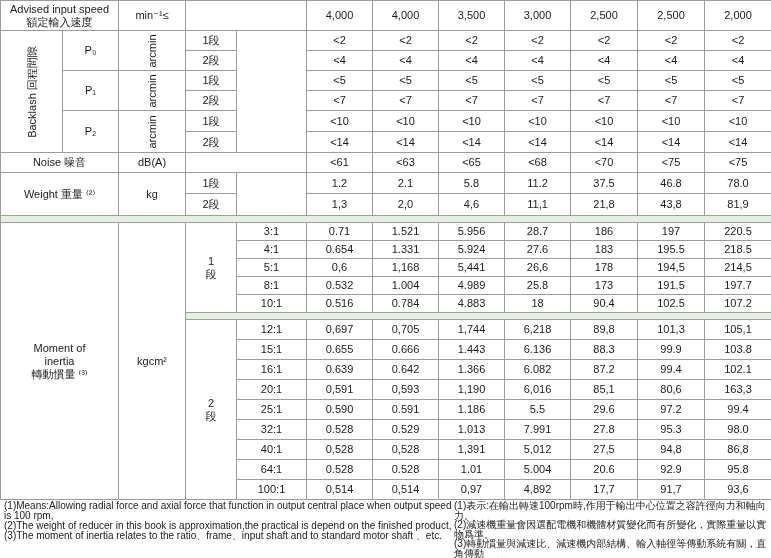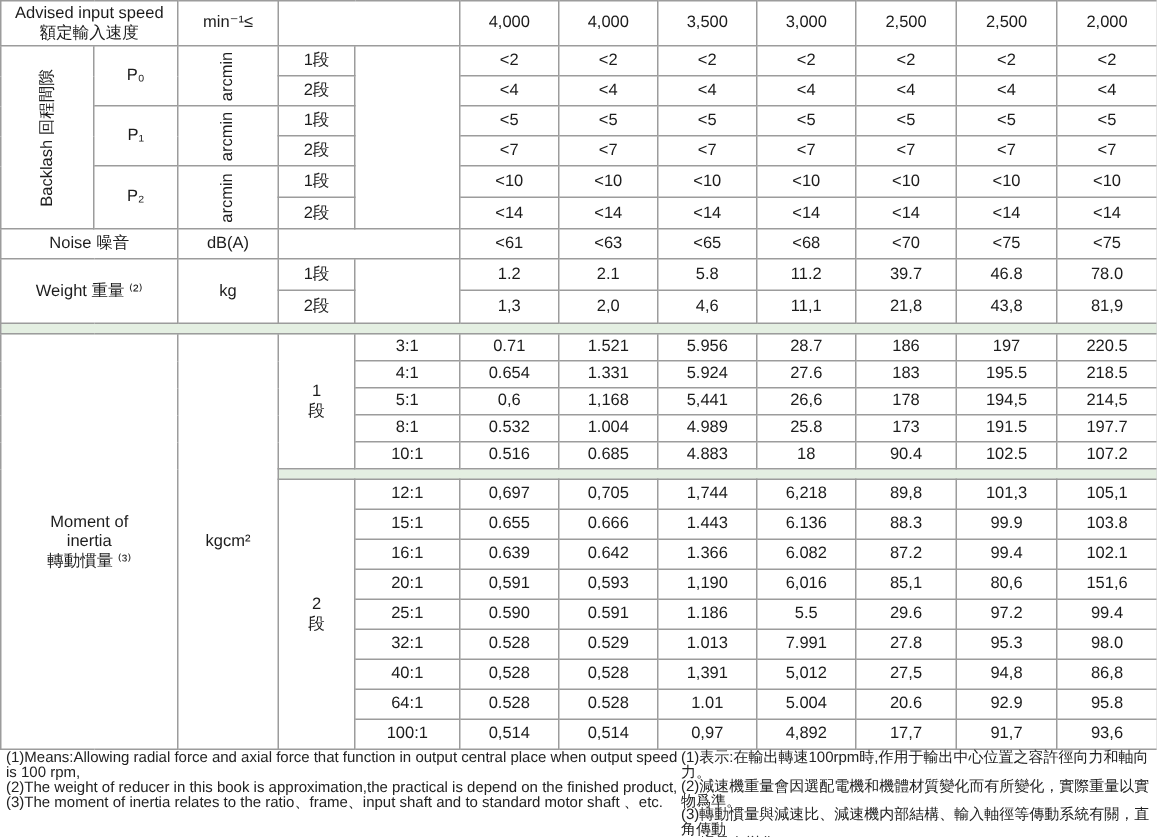--- a/index.html
+++ b/index.html
@@ -161,21 +161,21 @@
 
       <tr class="h21">
         <td colspan="2" rowspan="2">Weight 重量 ⁽²⁾</td>
         <td rowspan="2">kg</td>
         <td>1段</td>
         <td rowspan="2"></td>
       <td>1.2</td>
           <td>2.1</td>
           <td>5.8</td>
           <td>11.2</td>
-          <td>39.7</td>
+          <td>37.5</td>
           <td>46.8</td>
           <td>78.0</td>
         </tr>
       <tr class="h22">
         <td>2段</td>
       <td>1,3</td>
           <td>2,0</td>
           <td>4,6</td>
           <td>11,1</td>
           <td>21,8</td>
@@ -229,21 +229,21 @@
           <td>1.004</td>
           <td>4.989</td>
           <td>25.8</td>
           <td>173</td>
           <td>191.5</td>
           <td>197.7</td>
         </tr>
       <tr class="h18">
         <td>10:1</td>
       <td>0.516</td>
-          <td>0.685</td>
+          <td>0.784</td>
           <td>4.883</td>
           <td>18</td>
           <td>90.4</td>
           <td>102.5</td>
           <td>107.2</td>
         </tr>
 
       <tr class="sep">
           <td colspan="9"></td>
         </tr>
@@ -281,21 +281,21 @@
           <td>102.1</td>
         </tr>
       <tr class="h20">
         <td>20:1</td>
       <td>0,591</td>
           <td>0,593</td>
           <td>1,190</td>
           <td>6,016</td>
           <td>85,1</td>
           <td>80,6</td>
-          <td>151,6</td>
+          <td>163,3</td>
         </tr>
       <tr class="h20">
         <td>25:1</td>
       <td>0.590</td>
           <td>0.591</td>
           <td>1.186</td>
           <td>5.5</td>
           <td>29.6</td>
           <td>97.2</td>
           <td>99.4</td>

